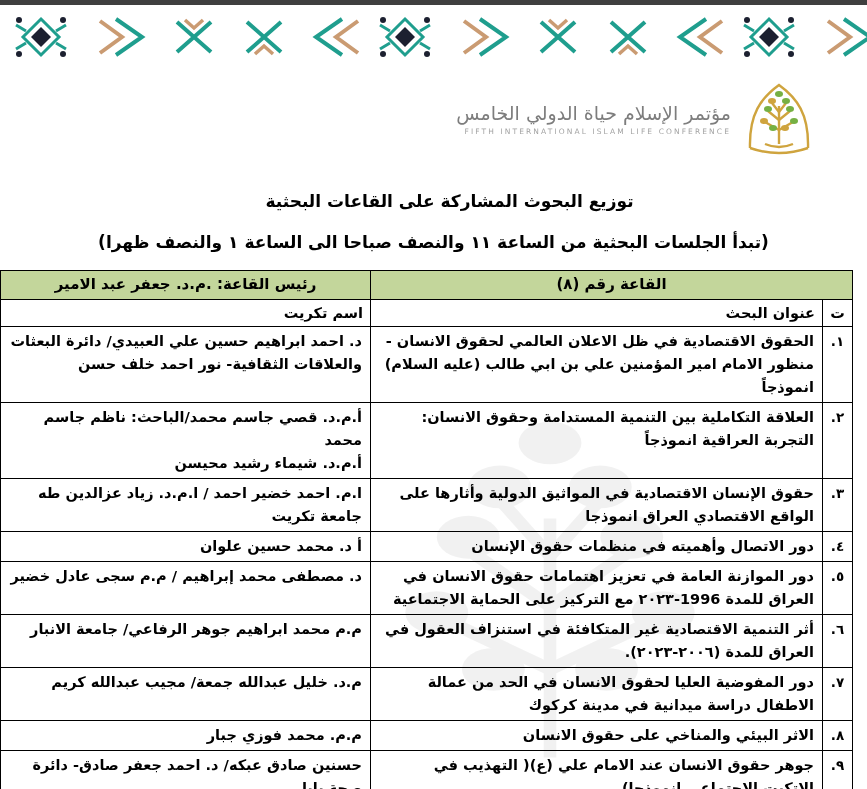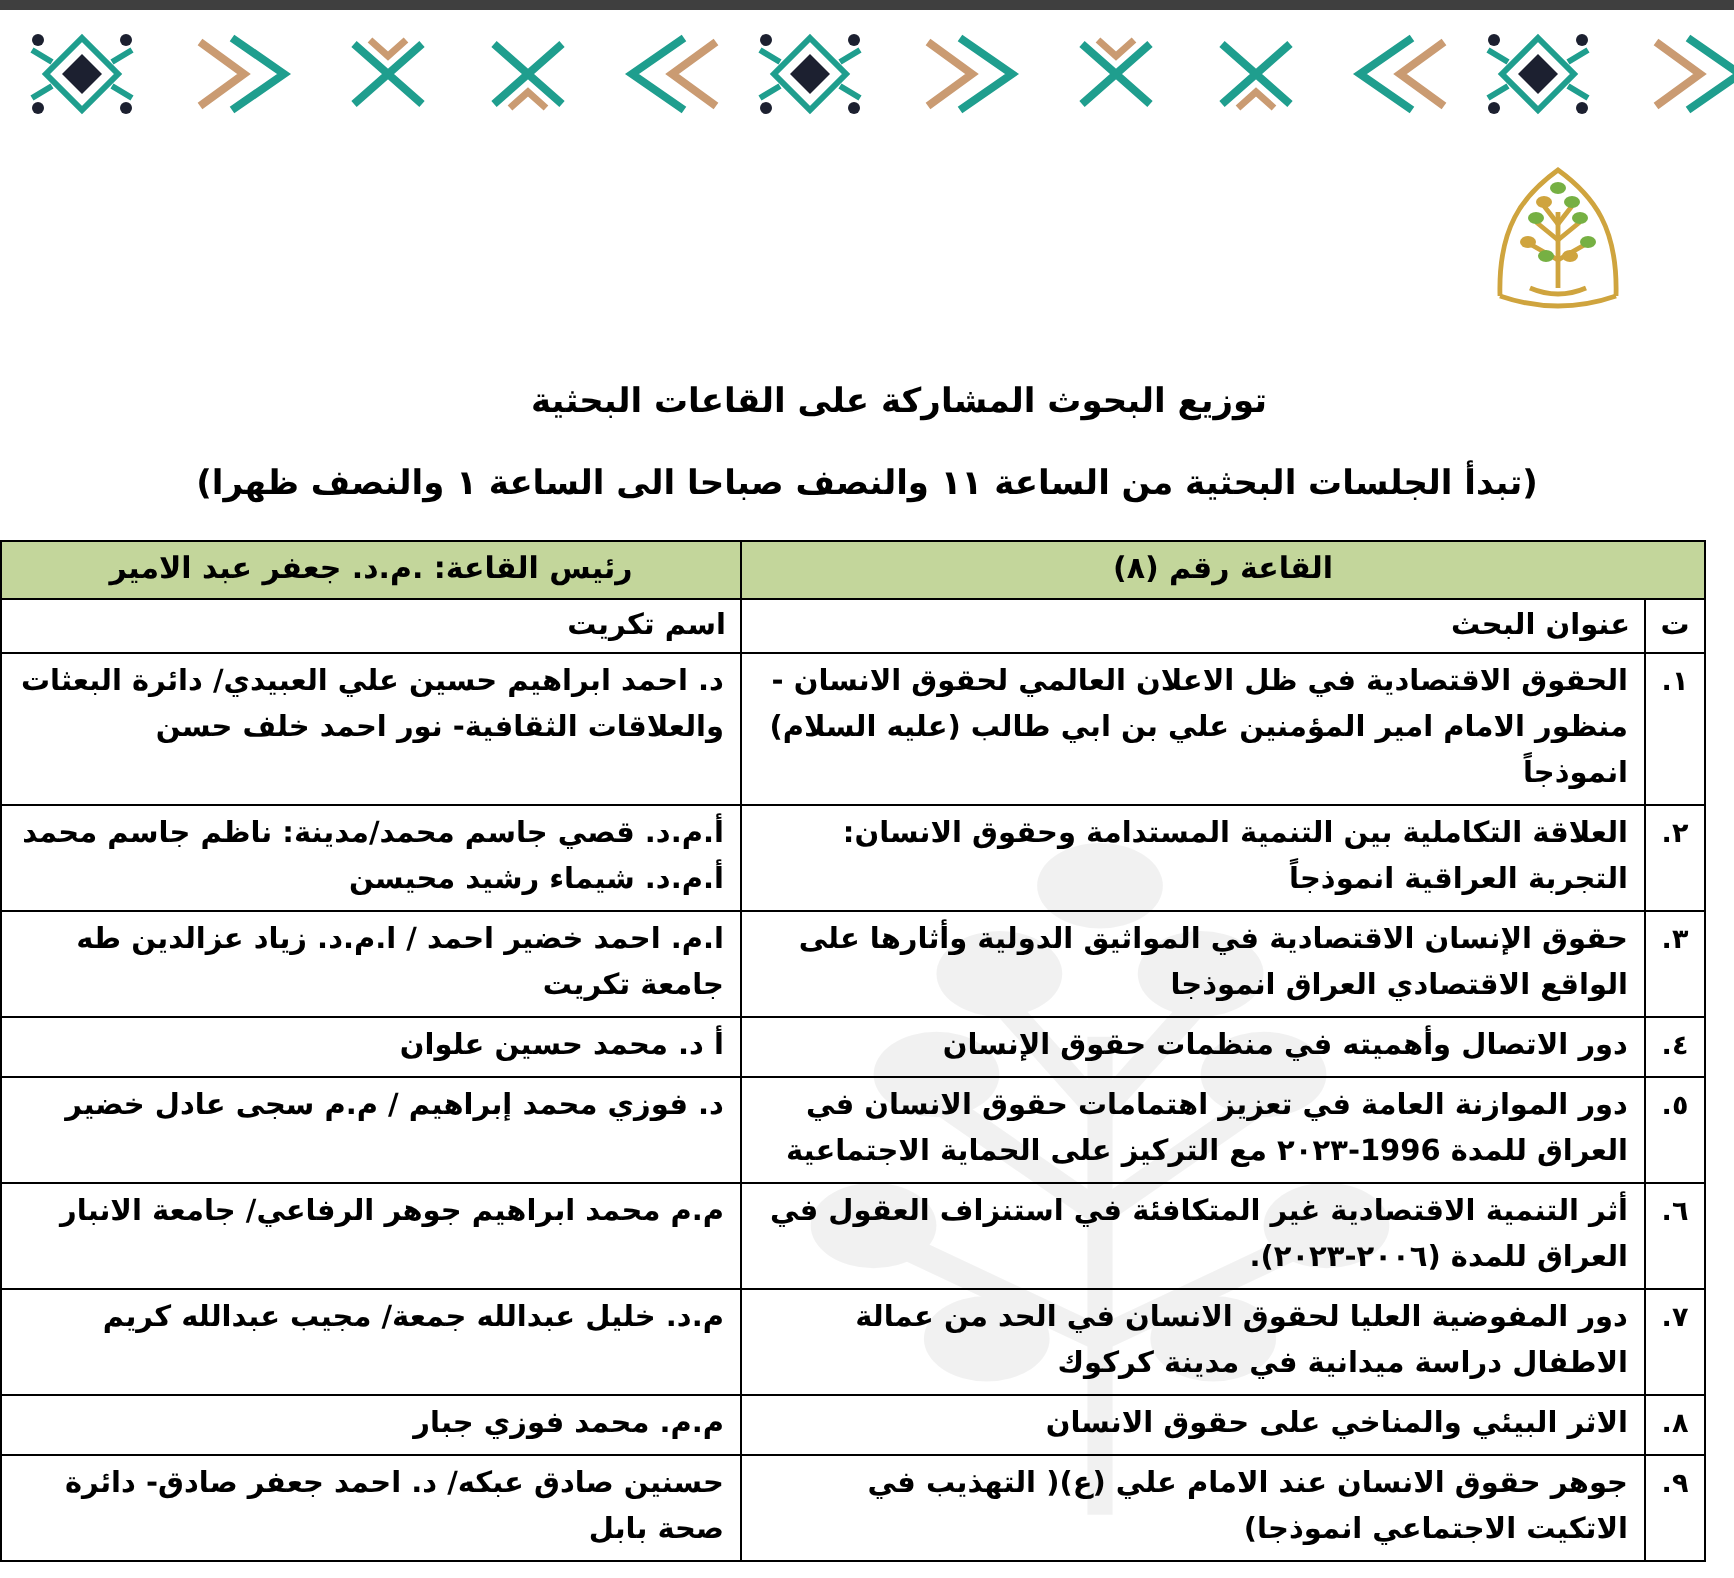--- a/index.html
+++ b/index.html
@@ -137,20 +137,24 @@
     <svg width="52" height="40" viewBox="0 0 52 40">
       <polyline points="6,4 28,20 6,36" fill="none" stroke="#ca9b72" stroke-width="4"></polyline>
       <polyline points="22,2 48,20 22,38" fill="none" stroke="#1f9e8e" stroke-width="4"></polyline>
     </svg>
 
   </span>
 
 </div>
 
 <div class="logo-row">
+  <div class="logo-text">
+    <div class="logo-ar">مؤتمر الإسلام حياة الدولي الخامس</div>
+    <div class="logo-en">FIFTH INTERNATIONAL ISLAM LIFE CONFERENCE</div>
+  </div>
   <svg width="72" height="82" viewBox="0 0 72 82">
     <path d="M7 70 C6 36 18 20 36 7 C54 20 66 36 65 70" fill="none" stroke="#cfa43e" stroke-width="2.4"></path>
     <path d="M7 70 Q36 80 65 70" fill="none" stroke="#cfa43e" stroke-width="2.4"></path>
     <g stroke="#cfa43e" stroke-width="2.4" fill="none">
       <path d="M36 66 L36 28"></path>
       <path d="M36 42 L25 33 M36 42 L47 33"></path>
       <path d="M36 52 L22 44 M36 52 L50 44"></path>
       <path d="M36 34 L29 25 M36 34 L43 25"></path>
       <path d="M22 66 Q36 72 50 66"></path>
     </g>
@@ -212,41 +216,41 @@
     <tbody>
   <tr>
     <td class="num">١.</td>
     <td class="title">الحقوق الاقتصادية في ظل الاعلان العالمي لحقوق الانسان - منظور الامام امير المؤمنين علي بن ابي طالب (عليه السلام) انموذجاً</td>
     <td class="researcher">د. احمد ابراهيم حسين علي العبيدي/ دائرة البعثات والعلاقات الثقافية- نور احمد خلف حسن</td>
   </tr>
 
   <tr>
     <td class="num">٢.</td>
     <td class="title">العلاقة التكاملية بين التنمية المستدامة وحقوق الانسان: التجربة العراقية انموذجاً</td>
-    <td class="researcher">أ.م.د. قصي جاسم محمد/مدينة: ناظم جاسم محمد
+    <td class="researcher">أ.م.د. قصي جاسم محمد/الباحث: ناظم جاسم محمد
 أ.م.د. شيماء رشيد محيسن</td>
   </tr>
 
   <tr>
     <td class="num">٣.</td>
     <td class="title">حقوق الإنسان الاقتصادية في المواثيق الدولية وأثارها على الواقع الاقتصادي العراق انموذجا</td>
     <td class="researcher">ا.م. احمد خضير احمد / ا.م.د. زياد عزالدين طه
 جامعة تكريت</td>
   </tr>
 
   <tr>
     <td class="num">٤.</td>
     <td class="title">دور الاتصال وأهميته في منظمات حقوق الإنسان</td>
     <td class="researcher">أ د. محمد حسين علوان</td>
   </tr>
 
   <tr>
     <td class="num">٥.</td>
     <td class="title">دور الموازنة العامة في تعزيز اهتمامات حقوق الانسان في العراق للمدة 1996-٢٠٢٣ مع التركيز على الحماية الاجتماعية</td>
-    <td class="researcher">د. فوزي محمد إبراهيم / م.م سجى عادل خضير</td>
+    <td class="researcher">د. مصطفى محمد إبراهيم / م.م سجى عادل خضير</td>
   </tr>
 
   <tr>
     <td class="num">٦.</td>
     <td class="title">أثر التنمية الاقتصادية غير المتكافئة في استنزاف العقول في العراق للمدة (٢٠٠٦-٢٠٢٣).</td>
     <td class="researcher">م.م محمد ابراهيم جوهر الرفاعي/ جامعة الانبار</td>
   </tr>
 
   <tr>
     <td class="num">٧.</td>

